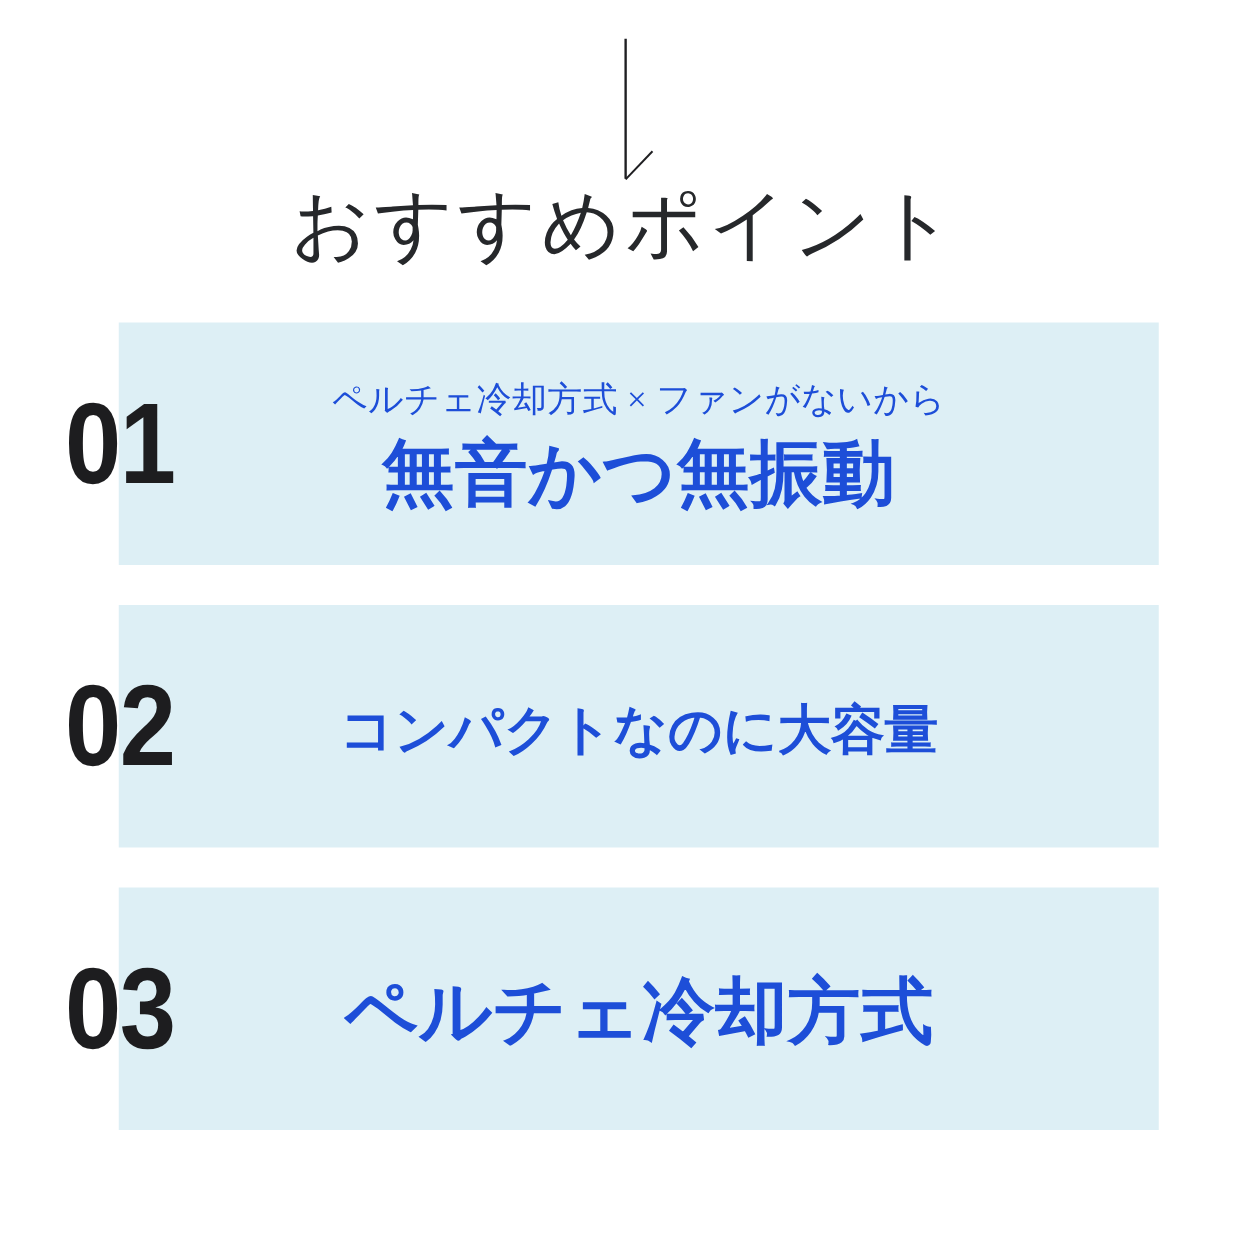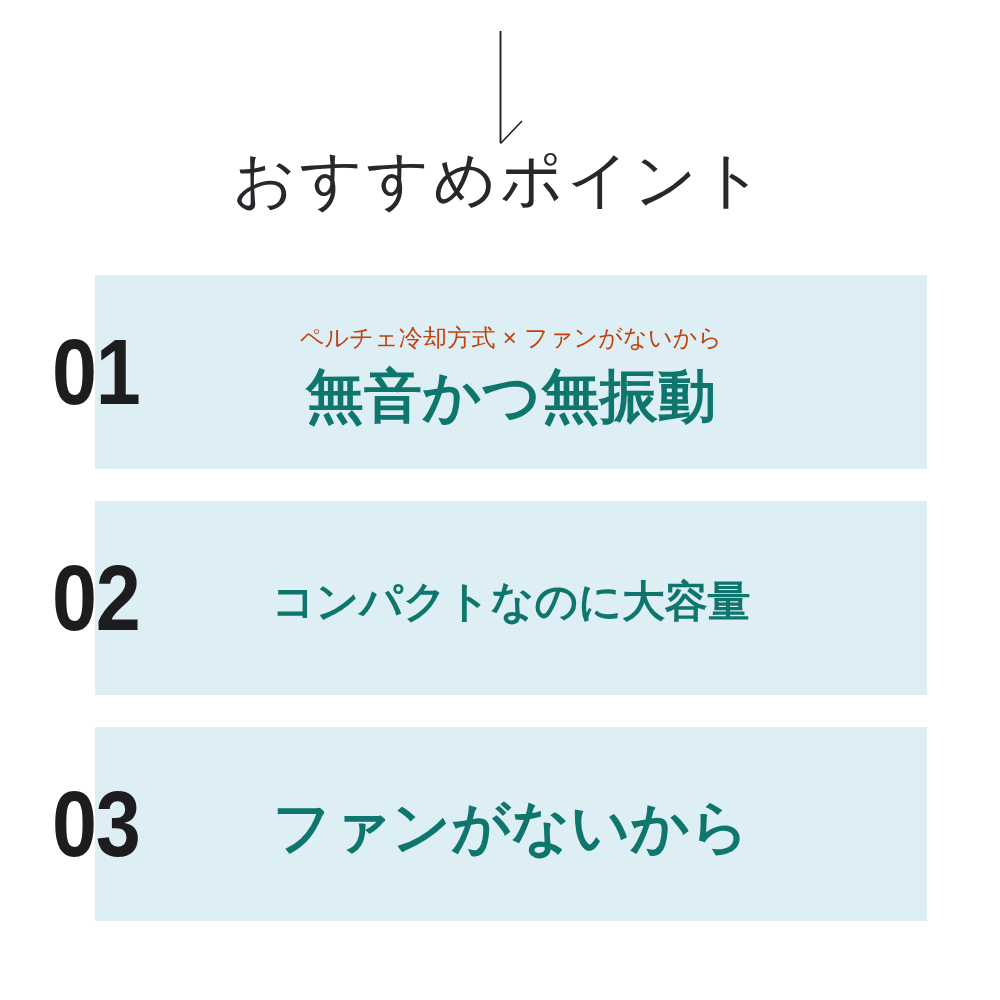--- a/index.html
+++ b/index.html
@@ -47,21 +47,20 @@
     white-space: nowrap;
     font-family: "DejaVu Sans", "Liberation Sans", sans-serif;
   }
 
   
   .cards {
     position: absolute;
     left: 0;
     top: 258px;
     width: 1000px;
-    margin-top: 17px;
   }
   .card {
     position: relative;
     height: 194px;
     margin-bottom: 32px;
   }
   .card:last-child { margin-bottom: 0; }
 
   .card-bg {
     position: absolute;
@@ -99,35 +98,35 @@
     height: 194px;
     display: flex;
     flex-direction: column;
     align-items: center;
     justify-content: center;
     padding-top: 6px;
     box-sizing: border-box;
   }
 
   .card-sub {
-    font-size: 24px;
+    font-size: 28px;
     line-height: 36px;
     font-weight: 400;
-    color: #c2410c;
+    color: #1d4ed8;
     letter-spacing: 0.01em;
     white-space: nowrap;
     margin-bottom: 6px;
-    font-family: Liberation Sans, sans-serif;
+    font-family: Liberation Serif, serif;
   }
 
   .card-main {
     font-size: 58px;
     line-height: 68px;
     font-weight: 700;
-    color: #0f766e;
+    color: #1d4ed8;
     letter-spacing: 0.005em;
     white-space: nowrap;
     font-family: "Liberation Sans", "DejaVu Sans", sans-serif;
   }
   .card-main.tight {
     font-size: 43px;
     letter-spacing: -0.005em;
   }
 </style>
 </head>
@@ -160,18 +159,18 @@
       <div class="card-num">02</div>
       <div class="card-text">
         <div class="card-main tight">コンパクトなのに大容量</div>
       </div>
     </div>
 
     <div class="card">
       <div class="card-bg"></div>
       <div class="card-num">03</div>
       <div class="card-text">
-        <div class="card-main">ファンがないから</div>
+        <div class="card-main">ペルチェ冷却方式</div>
       </div>
     </div>
 
   </div>
 </div>
 
 </body></html>

